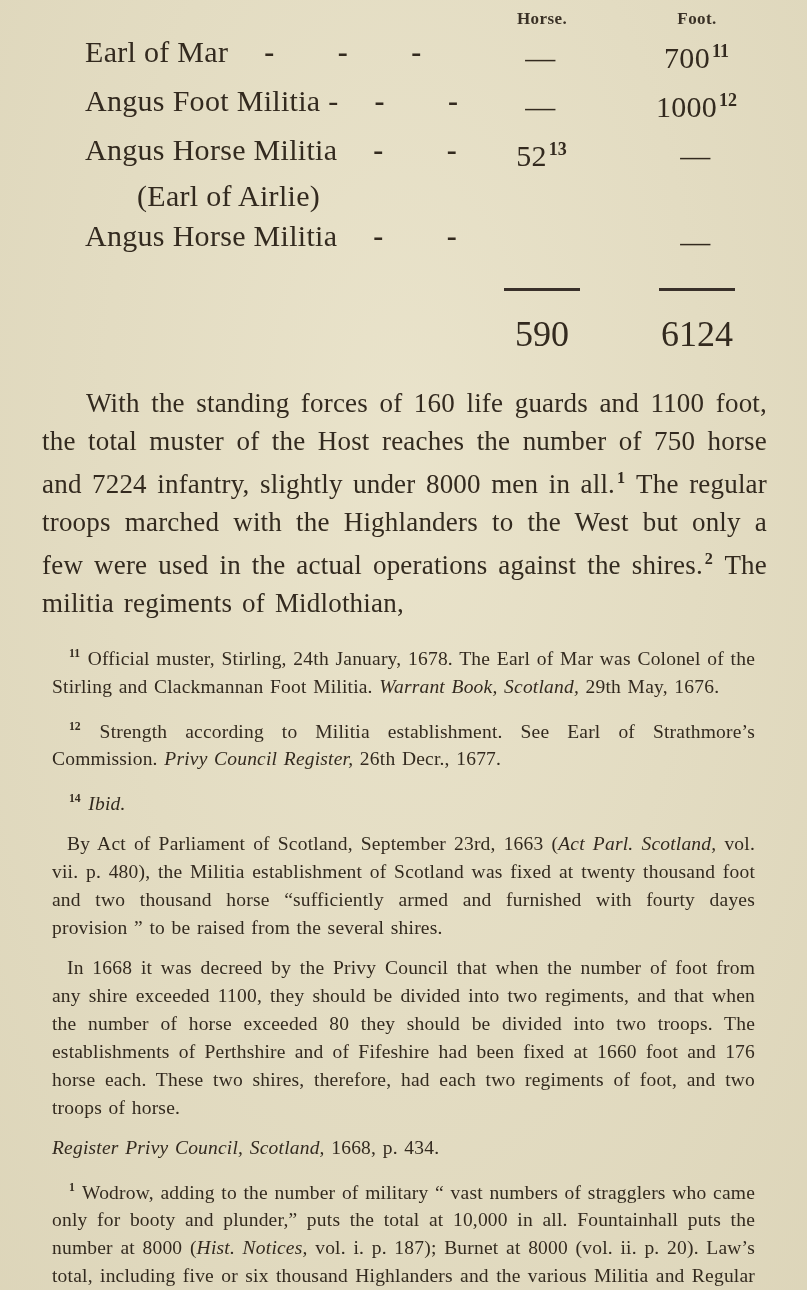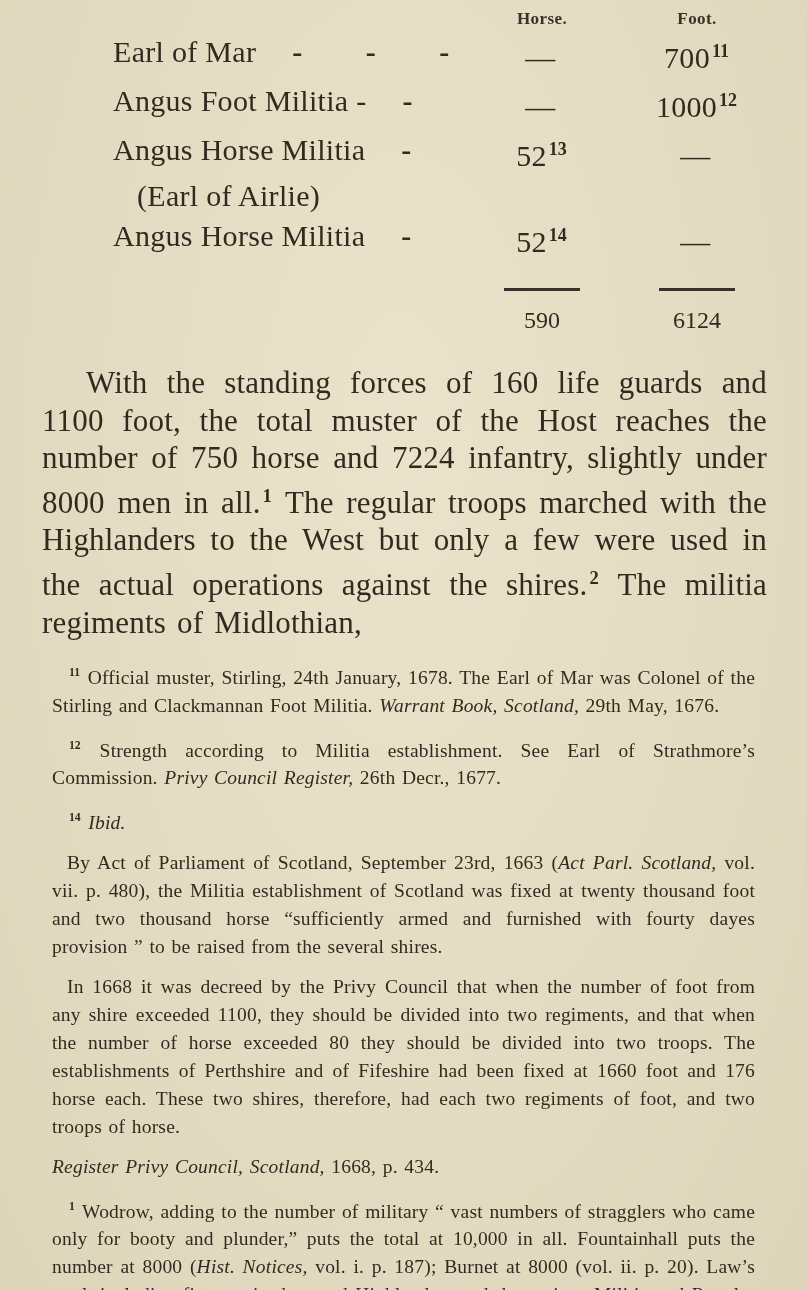--- a/index.html
+++ b/index.html
@@ -17,33 +17,33 @@
     box-sizing:border-box;
   }
   
   .muster-table{margin:8px 25px 0 85px;}
   .t-flex{display:flex;align-items:flex-start;}
   .t-spacer{flex:1;}
   .t-horse{width:140px;text-align:center;flex:none;}
   .t-foot{width:170px;text-align:center;flex:none;}
   .t-header{font-size:17px;font-weight:600;letter-spacing:.4px;line-height:22px;color:#3a3126;}
   .t-row{font-size:30px;line-height:43px;letter-spacing:.3px;}
-  .t-label{flex:none;white-space:nowrap;margin-left:28px;}
+  .t-label{flex:none;white-space:nowrap;}
   .t-leaders{flex:1;padding-left:36px;word-spacing:54px;letter-spacing:1px;font-weight:600;overflow:hidden;white-space:nowrap;}
   .t-subrow{font-size:30px;line-height:37px;padding-left:52px;letter-spacing:.3px;font-family:Liberation Serif, serif;}
   .t-rules{margin-top:16px;}
   .rule{display:inline-block;width:76px;border-top:3px solid #39302a;vertical-align:middle;}
-  .t-totals{margin-top:10px;font-size:24px;}
+  .t-totals{margin-top:16px;font-size:36px;}
   
   .sup{font-size:60%;vertical-align:super;font-weight:600;margin-left:2px;margin-right:1px;letter-spacing:0;}
   .it{font-style:italic;}
   
   .body-text{
     margin:30px 40px 0 42px;
-    font-size:31px;line-height:37.5px;
+    font-size:27px;line-height:37.5px;
     text-align:justify;text-indent:44px;
     word-spacing:3px;letter-spacing:.2px;
   }
   
   .footnotes{
     margin:18px 40px 0 40px;
     font-size:19.5px;line-height:28px;
     text-align:justify;word-spacing:1.5px;letter-spacing:.2px;
     font-weight:500;
   }
@@ -83,21 +83,20 @@
       <span class="t-horse"><span>52</span><span class="sup">13</span></span>
       <span class="t-foot"><span>—</span><span class="sup"></span></span>
     </div>
     <div class="t-subrow">
       <span>(Earl of Airlie)</span>
     </div>
 
     <div class="t-flex t-row">
       <span class="t-label">Angus Horse Militia</span>
       <span class="t-leaders">- -</span>
-      <span class="t-horse"><span>52</span><span class="sup">14</span></span>
       <span class="t-foot"><span>—</span><span class="sup"></span></span>
     </div>
 
     <div class="t-flex t-rules">
       <span class="t-spacer"></span>
       <span class="t-horse"><span class="rule"></span></span>
       <span class="t-foot"><span class="rule"></span></span>
     </div>
 
     <div class="t-flex t-totals">

